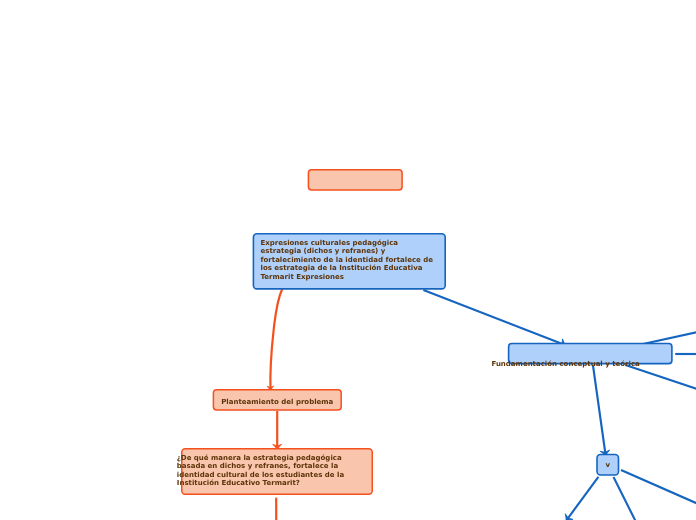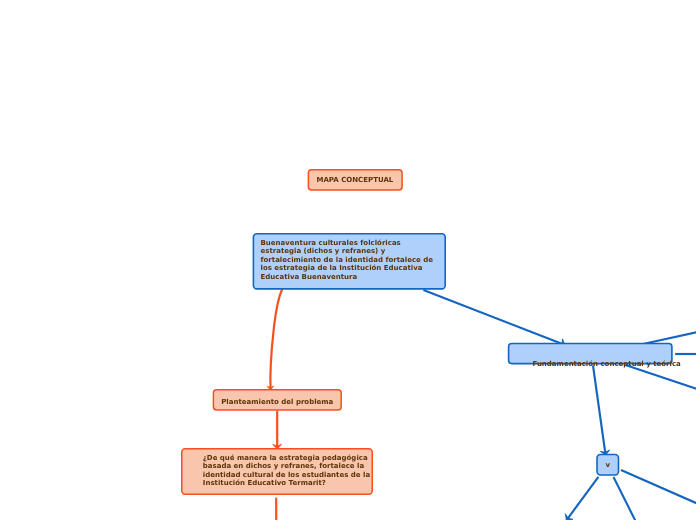--- a/index.html
+++ b/index.html
@@ -54,44 +54,41 @@
 
   <svg class="boxes" viewBox="0 0 696 520" xmlns="http://www.w3.org/2000/svg">
     <rect x="308.4" y="169.8" width="93.7" height="20.2" rx="3.2" fill="#f9c5ac" stroke="#f4511e" stroke-width="1.5"></rect>
     <rect x="253.4" y="233.8" width="191.8" height="55.1" rx="3.4" fill="#aed0fb" stroke="#1565c0" stroke-width="1.6"></rect>
     <rect x="213.4" y="389.8" width="127.8" height="20.1" rx="3.2" fill="#f9c5ac" stroke="#f4511e" stroke-width="1.5"></rect>
     <rect x="181.75" y="448.85" width="190.5" height="45.3" rx="3.4" fill="#f9c5ac" stroke="#f4511e" stroke-width="1.5"></rect>
     <rect x="508.6" y="343.5" width="163.3" height="20.1" rx="3.2" fill="#aed0fb" stroke="#1565c0" stroke-width="1.6"></rect>
     <rect x="597" y="454.5" width="21.5" height="20.5" rx="3.4" fill="#aed0fb" stroke="#1565c0" stroke-width="1.6"></rect>
   </svg>
 
-  <div class="node n-orange ctr" style="left:308.0px;top:169.6px;width:93.7px;height:20.2px;padding-top:0.6px;">
-    <span class="txt">MAPA CONCEPTUAL</span>
-  </div>
 
   <div class="node n-blue" style="left:253.4px;top:233.8px;width:191.8px;height:55.1px;padding:4.9px 0 0 7.1px;">
-    <span class="txt"><span>Buenaventura culturales folclóricas</span>
+    <span class="txt"><span>Expresiones culturales pedagógica</span>
 <span>estrategia (dichos y refranes) y</span>
 <span>fortalecimiento de la identidad fortalece de</span>
 <span>los estrategia de la Institución Educativa</span>
-<span>Educativa Buenaventura</span></span>
+<span>Termarit Expresiones</span></span>
   </div>
 
   <div class="node n-orange ctr" style="left:213.4px;top:389.8px;width:127.8px;height:20.1px;padding-top:5px;">
     <span class="txt">Planteamiento del problema</span>
   </div>
 
-  <div class="node n-orange" style="left:196px;top:448.3px;width:167px;height:46.3px;padding:5.4px 0 0 6.8px;">
+  <div class="node n-orange" style="left:170px;top:448.3px;width:167px;height:46.3px;padding:5.4px 0 0 6.8px;">
     <span class="txt"><span>¿De qué manera la estrategia pedagógica</span>
 <span>basada en dichos y refranes, fortalece la</span>
 <span>identidad cultural de los estudiantes de la</span>
 <span>Institución Educativo Termarit?</span></span>
   </div>
 
-  <div class="node n-blue ctr" style="left:525px;top:343.5px;width:163.3px;height:29px;padding-top:13px;">
+  <div class="node n-blue ctr" style="left:484px;top:343.5px;width:163.3px;height:29px;padding-top:13px;">
     <span class="txt">Fundamentación conceptual y teórica</span>
   </div>
 
   <div class="node n-blue ctr" style="left:597px;top:454.5px;width:21.5px;height:20.5px;">
     <span class="txt">v</span>
   </div>
 
 </div>
 
 </body></html>

